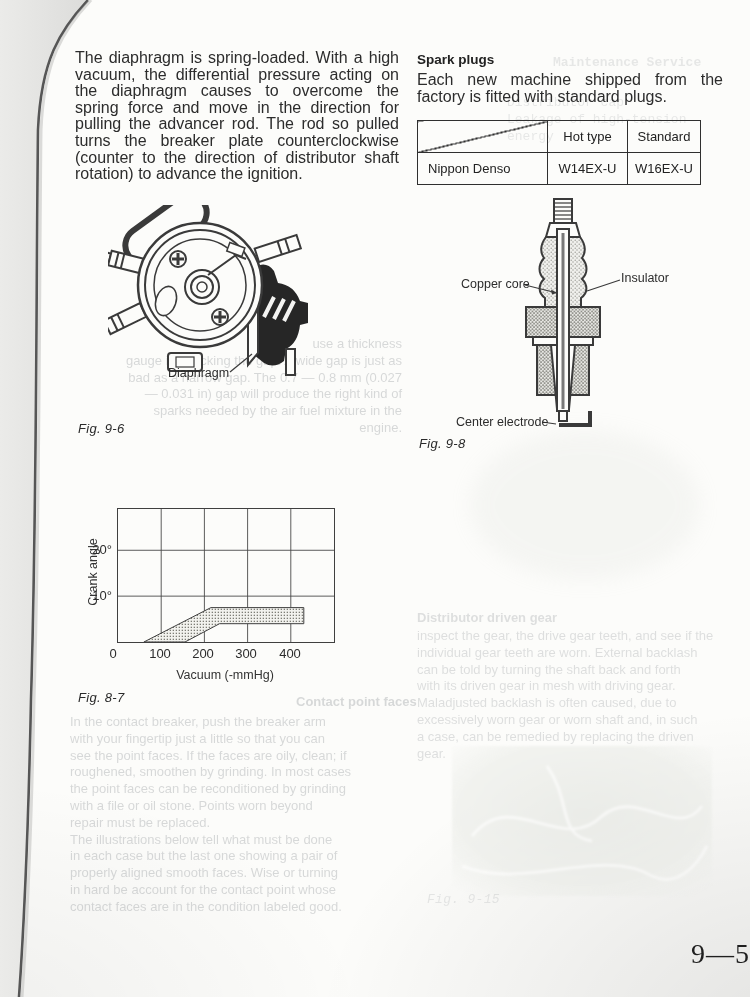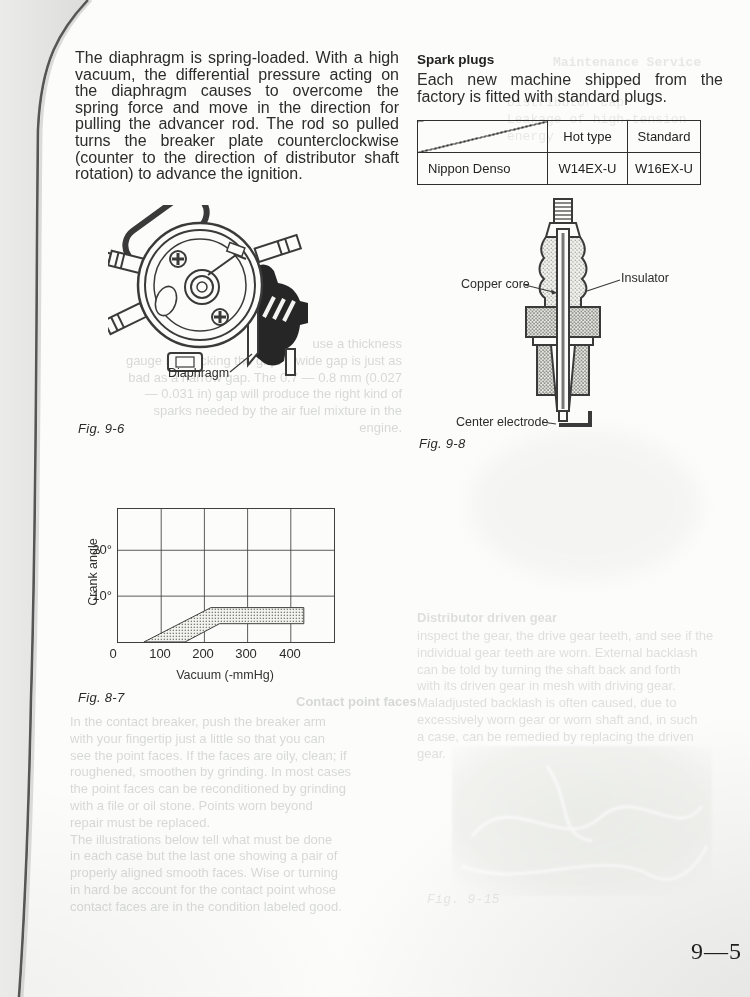--- a/index.html
+++ b/index.html
@@ -39,21 +39,21 @@
   
   .ghost{color:#6e747a;filter:blur(.45px);white-space:pre-line;
          font-size:13px;line-height:16.8px;}
   .g28{opacity:.26;} .g22{opacity:.21;} .g16{opacity:.15;font-family:Liberation Mono, monospace;}
   .ghost-head{font-weight:bold;white-space:nowrap;}
   .ghost-photo{position:absolute;left:452px;top:746px;width:260px;height:150px;
          background:radial-gradient(70% 70% at 50% 45%, #dfe2dc 0%, #e8eae5 70%, rgba(232,234,229,0) 100%);
          opacity:.5;filter:blur(1px);}
   .ghost-blob{position:absolute;border-radius:50%;filter:blur(10px);}
   
-  .pagenum{font-family:"Liberation Serif","DejaVu Serif",serif;font-size:24px;color:#1f1f1f;
+  .pagenum{font-family:"Liberation Serif","DejaVu Serif",serif;font-size:28px;color:#1f1f1f;
            letter-spacing:1px;}
 </style>
 </head>
 <body>
 
 <div class="page">
 
   <div class="ghost-blob" style="left:470px;top:430px;width:230px;height:150px;background:#c9cdc6;opacity:.14;"></div>
   <div class="abs ghost g28" style="left:72px;top:336px;width:330px;text-align:right;">use a thickness
 gauge in checking the gap. A wide gap is just as

